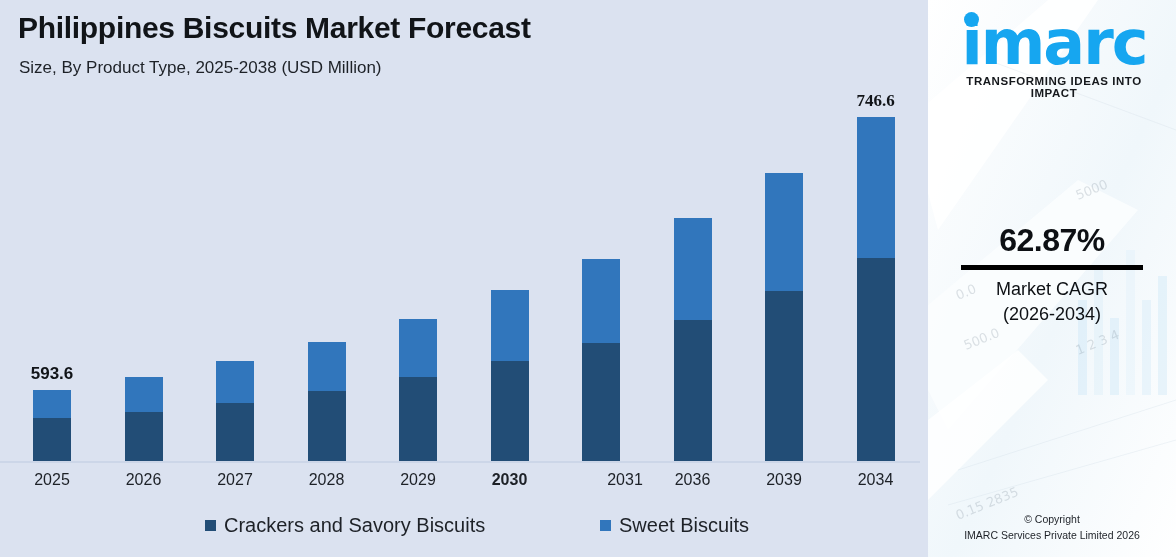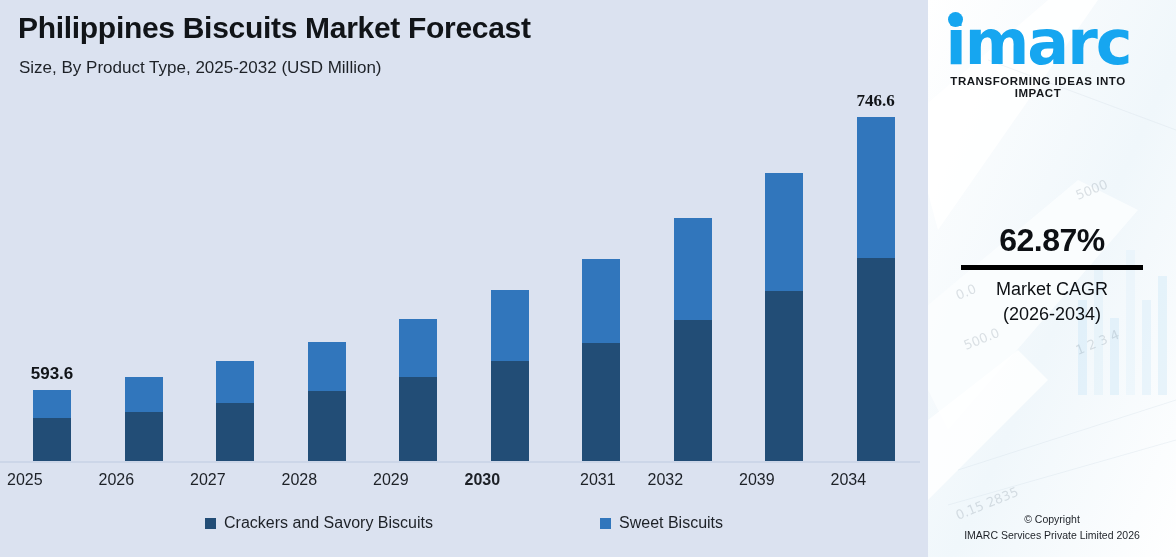--- a/index.html
+++ b/index.html
@@ -34,45 +34,45 @@
   }
   .seg{position:absolute;left:0;width:38px;}
   .seg-dark{background:#224d76;}
   .seg-light{background:#3176bc;}
   .bar-label{
     position:absolute;
     font-size:17px;font-weight:bold;color:#111418;
     text-align:center;width:90px;white-space:nowrap;
   }
   .x-tick{
-    position:absolute;top:471px;width:90px;
+    position:absolute;top:471px;width:90px;text-align:center;
     font-size:16px;color:#1d2127;
   }
   #legend{
     position:absolute;left:0;top:514px;width:928px;height:32px;
   }
   .legend-item{
     position:absolute;display:flex;align-items:center;gap:8px;
-    font-size:16px;color:#1d2127;white-space:nowrap;
+    font-size:20px;color:#1d2127;white-space:nowrap;
   }
   .legend-swatch{
     width:11px;height:11px;display:inline-block;flex:none;
   }
   #right-panel{
     position:absolute;left:928px;top:0;width:248px;height:557px;
     overflow:hidden;
     background:
       linear-gradient(135deg,#ffffff 0%,#f4f8fb 35%,#eef5fa 60%,#ffffff 100%);
   }
   #photo-bg{
     position:absolute;inset:0;overflow:hidden;
   }
   #photo-bg svg{position:absolute;left:0;top:0;}
   #logo-block{
-    position:absolute;left:0;top:14px;width:220px;text-align:center;
+    position:absolute;left:16px;top:14px;width:220px;text-align:center;
   }
   #logo-wordmark{
     font-size:62px;font-weight:bold;color:#16a6f0;
     letter-spacing:-2px;line-height:0.95;
     font-family:"DejaVu Sans", sans-serif;
     position:relative;display:inline-block;
   }
   #logo-tagline{
     font-size:11.5px;font-weight:bold;color:#15181c;
     letter-spacing:0.55px;margin-top:2px;
@@ -92,21 +92,21 @@
     position:absolute;left:0;top:512px;width:248px;text-align:center;
     font-size:10.5px;color:#1d2127;line-height:1.5;
   }
 </style>
 </head>
 <body>
 
 <div id="chart-panel">
 
   <div id="page-title">Philippines Biscuits Market Forecast</div>
-  <div id="page-subtitle">Size, By Product Type, 2025-2032 (USD Million)</div>
+  <div id="page-subtitle">Size, By Product Type, 2025-2038 (USD Million)</div>
 
   <div id="plot">
     <div class="axis-line"></div>
     <div id="bars-layer">
         <div class="bar" style="left: 33px; top: 390px; height: 71px;">
           <div class="seg seg-light" style="top: 0px; height: 28px; background: rgb(49, 118, 188);"></div>
           <div class="seg seg-dark" style="top: 28px; height: 43px; background: rgb(34, 77, 118);"></div>
         </div>
         <div class="bar" style="left: 124.5px; top: 377px; height: 84px;">
           <div class="seg seg-light" style="top: 0px; height: 35px; background: rgb(49, 118, 188);"></div>
@@ -150,21 +150,21 @@
         <div class="bar-label" style="left: 830.5px; top: 91px; font-family: Liberation Serif, serif;">746.6</div>
       </div>
     <div id="ticks-layer">
         <div class="x-tick" style="left: 7px;">2025</div>
         <div class="x-tick" style="left: 98.5px;">2026</div>
         <div class="x-tick" style="left: 190px;">2027</div>
         <div class="x-tick" style="left: 281.5px;">2028</div>
         <div class="x-tick" style="left: 373px;">2029</div>
         <div class="x-tick" style="left: 464.5px; font-weight: bold;">2030</div>
         <div class="x-tick" style="left: 580px;">2031</div>
-        <div class="x-tick" style="left: 647.5px;">2032</div>
+        <div class="x-tick" style="left: 647.5px;">2036</div>
         <div class="x-tick" style="left: 739px;">2039</div>
         <div class="x-tick" style="left: 830.5px;">2034</div>
       </div>
   </div>
 
   <div id="legend">
       <div class="legend-item" style="left: 205px; top: 0px;">
         <span class="legend-swatch" style="background: rgb(34, 77, 118);"></span>
         <span>Crackers and Savory Biscuits</span>
       </div>

